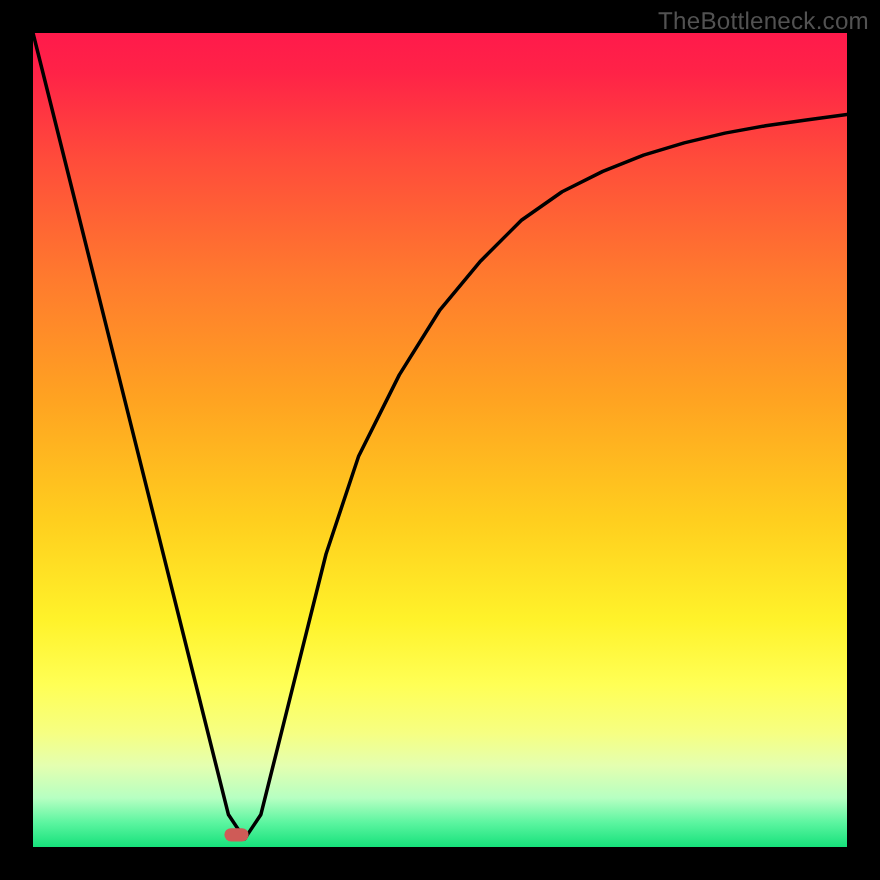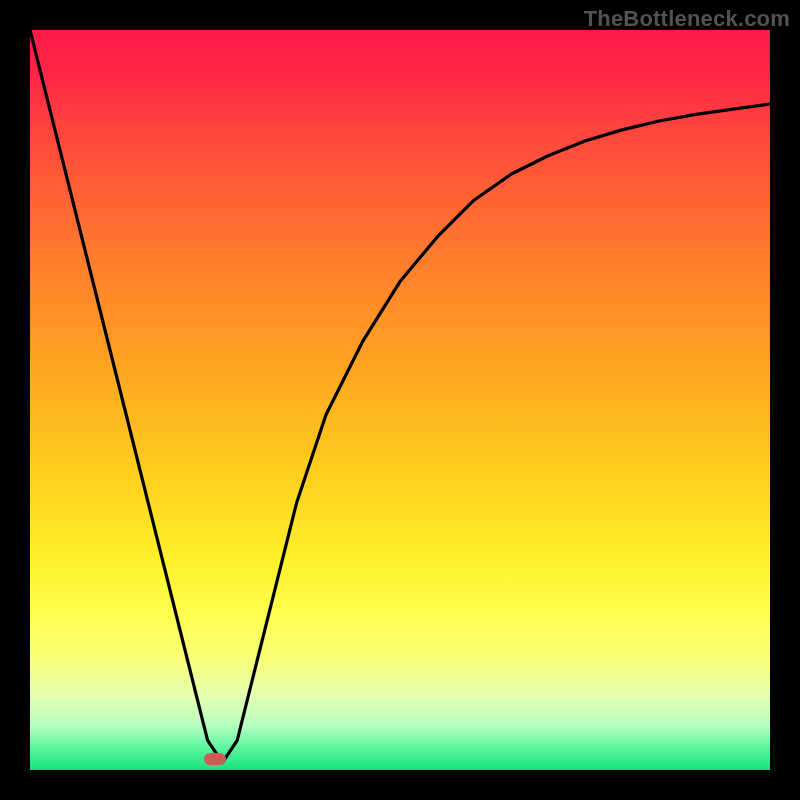--- a/index.html
+++ b/index.html
@@ -23,21 +23,21 @@
     top: 30px;
     width: 740px;
     height: 740px;
     overflow: hidden;
   }
   .watermark {
     position: absolute;
     top: 6px;
     right: 10px;
     font-size: 22px;
-    font-weight: 700;
+    font-weight: 400;
     color: #525252;
     letter-spacing: 0.2px;
     z-index: 20;
   }
 </style>
 </head>
 <body>
 
 <div class="frame">
 

